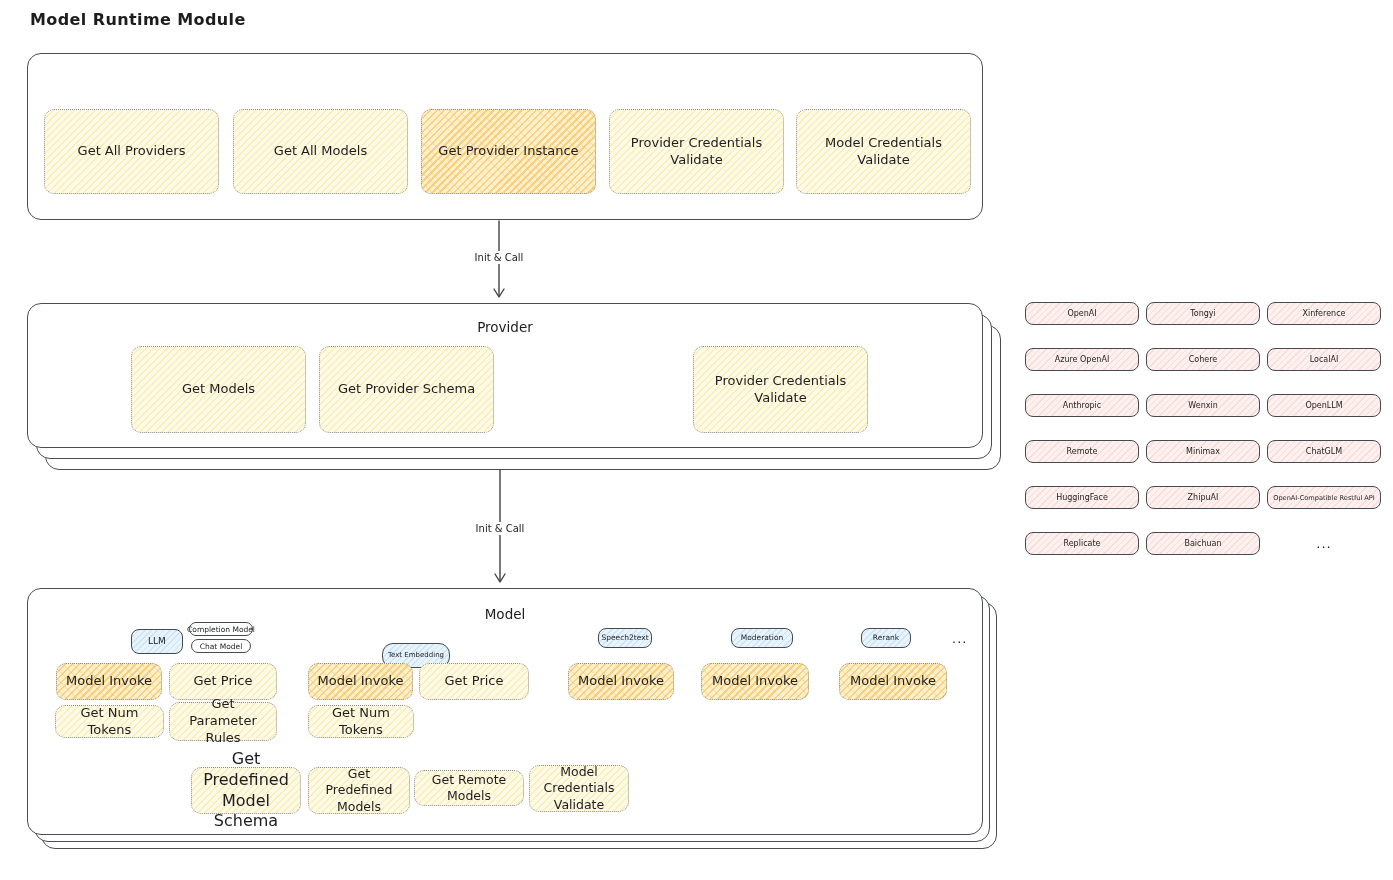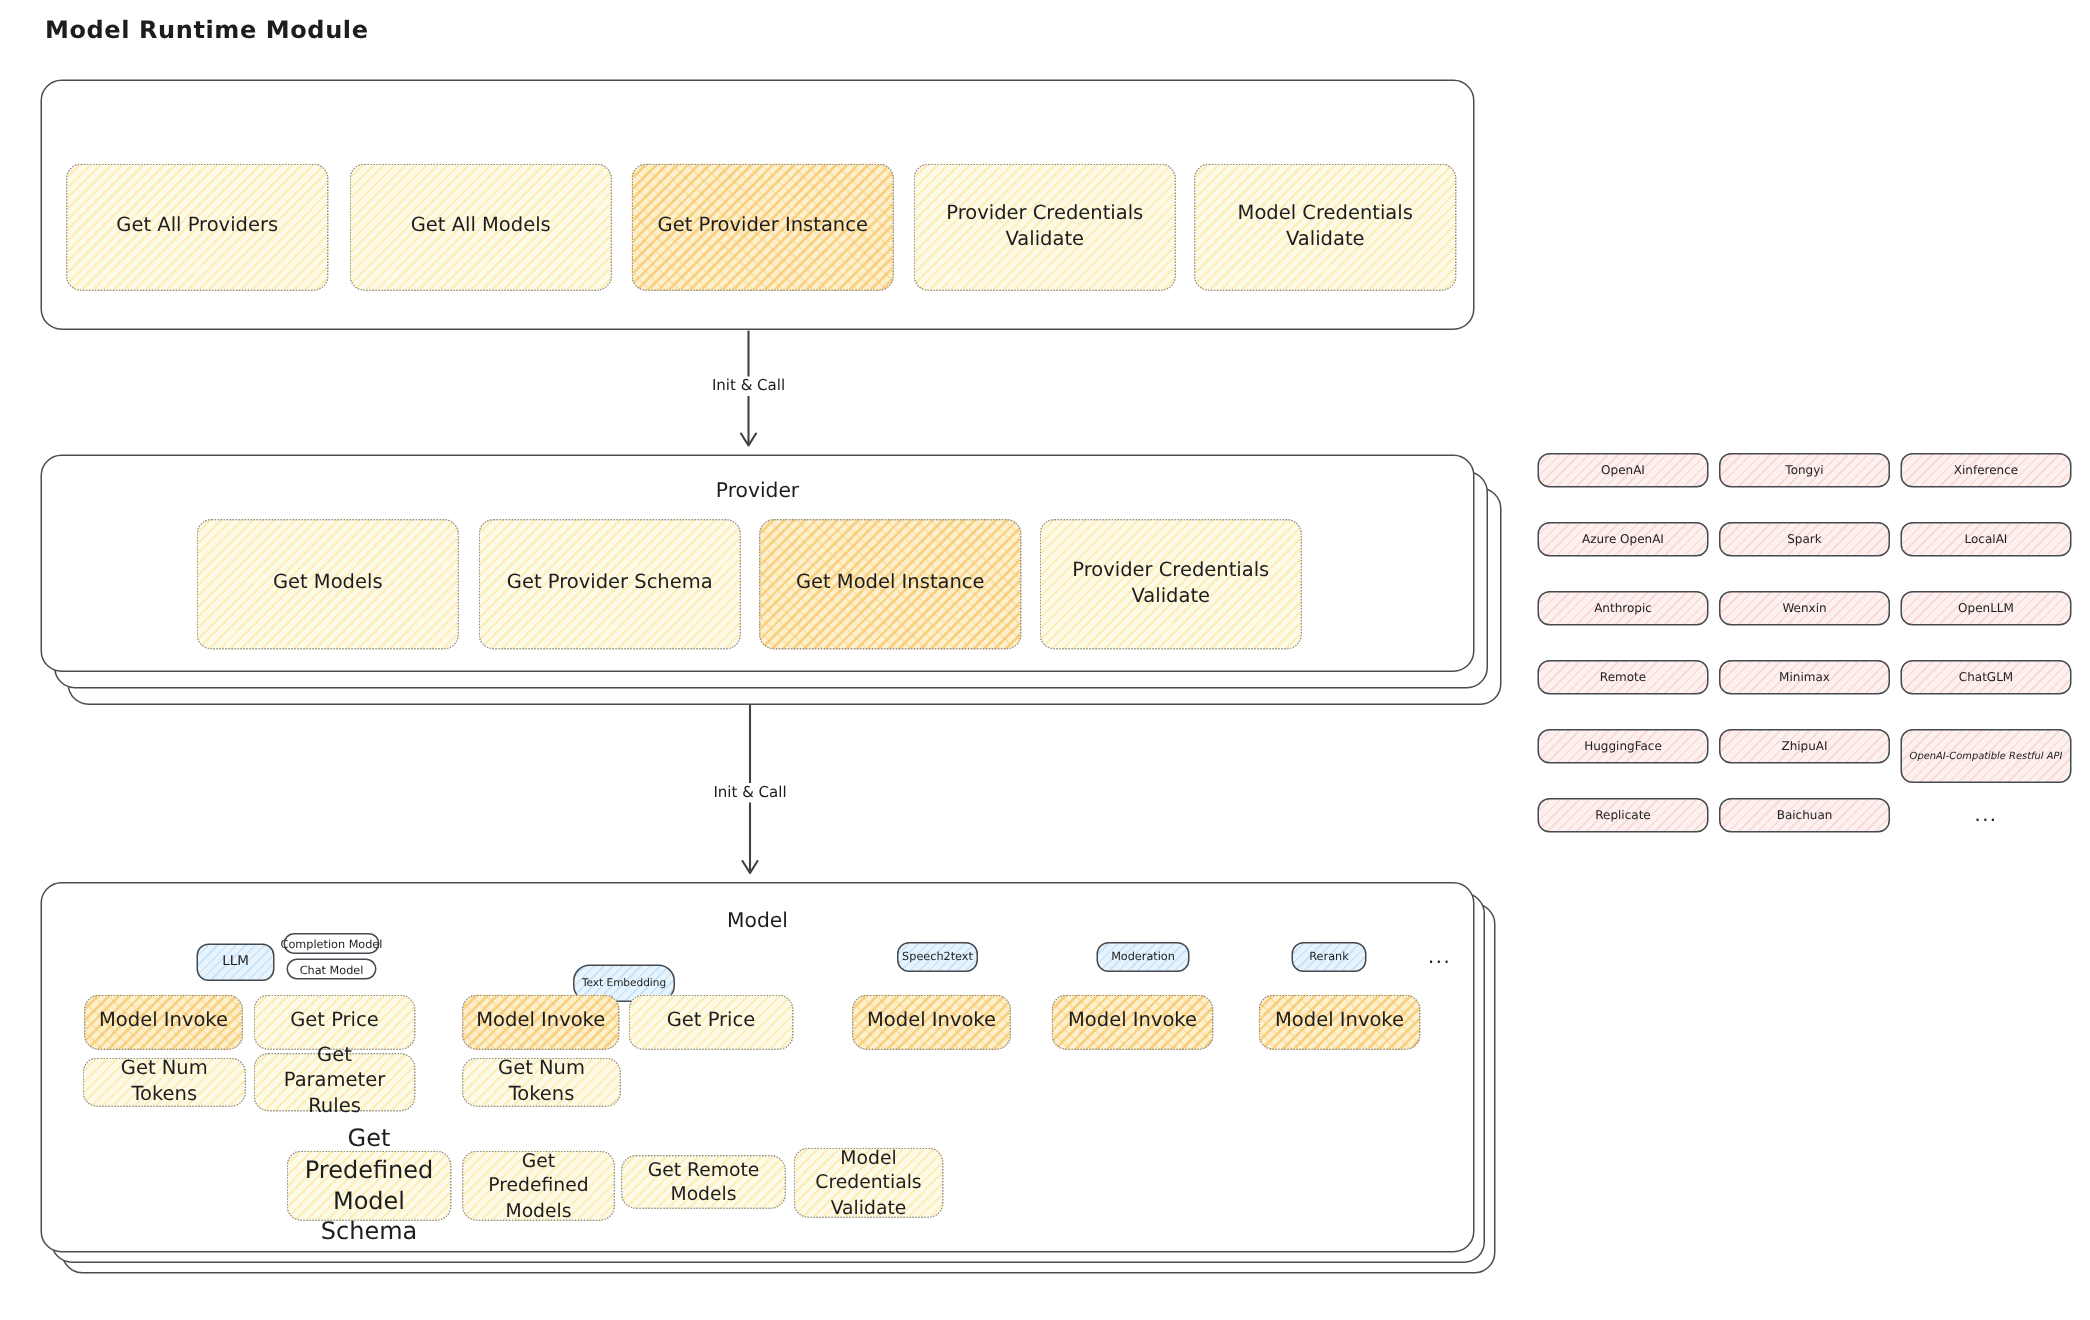--- a/index.html
+++ b/index.html
@@ -53,40 +53,39 @@
     <polyline points="2,68 7,76 12,68"></polyline>
   </svg>
   <div class="alabel" style="left:499px;top:251px;">Init &amp; Call</div>
 
   <div class="frame" style="left:45px;top:325px;width:956px;height:145px;"></div>
   <div class="frame" style="left:36px;top:314px;width:956px;height:145px;"></div>
   <div class="frame" style="left:27px;top:303px;width:956px;height:145px;">
     <div class="section-title">Provider</div>
     <div class="btn y" style="left:103px;top:42px;width:175px;height:87px;">Get Models</div>
     <div class="btn y" style="left:291px;top:42px;width:175px;height:87px;">Get Provider Schema</div>
-    <div class="btn o" style="left:478px;top:42px;width:175px;height:87px;">Get Model Instance</div>
     <div class="btn y" style="left:665px;top:42px;width:175px;height:87px;">Provider Credentials Validate</div>
   </div>
 
   <div class="pgrid" style="left:1025px;top:302px;">
     <div class="pill">OpenAI</div>
     <div class="pill">Tongyi</div>
     <div class="pill">Xinference</div>
     <div class="pill">Azure OpenAI</div>
-    <div class="pill">Spark</div>
+    <div class="pill">Cohere</div>
     <div class="pill">LocalAI</div>
     <div class="pill">Anthropic</div>
     <div class="pill">Wenxin</div>
     <div class="pill">OpenLLM</div>
     <div class="pill">Remote</div>
     <div class="pill">Minimax</div>
     <div class="pill">ChatGLM</div>
     <div class="pill">HuggingFace</div>
     <div class="pill">ZhipuAI</div>
-    <div class="pill" style="font-size:6.6px;padding:17px 1px;font-style:italic;">OpenAI-Compatible Restful API</div>
+    <div class="pill" style="font-size:6.6px;padding:4px 1px;">OpenAI-Compatible Restful API</div>
     <div class="pill">Replicate</div>
     <div class="pill">Baichuan</div>
     <div class="gmore">...</div>
   </div>
 
   <svg class="arrow" style="left:493px;top:470px;" width="14" height="114">
     <line x1="7" y1="0" x2="7" y2="111"></line>
     <polyline points="2,104 7,112 12,104"></polyline>
   </svg>
   <div class="alabel" style="left:500px;top:522px;">Init &amp; Call</div>

